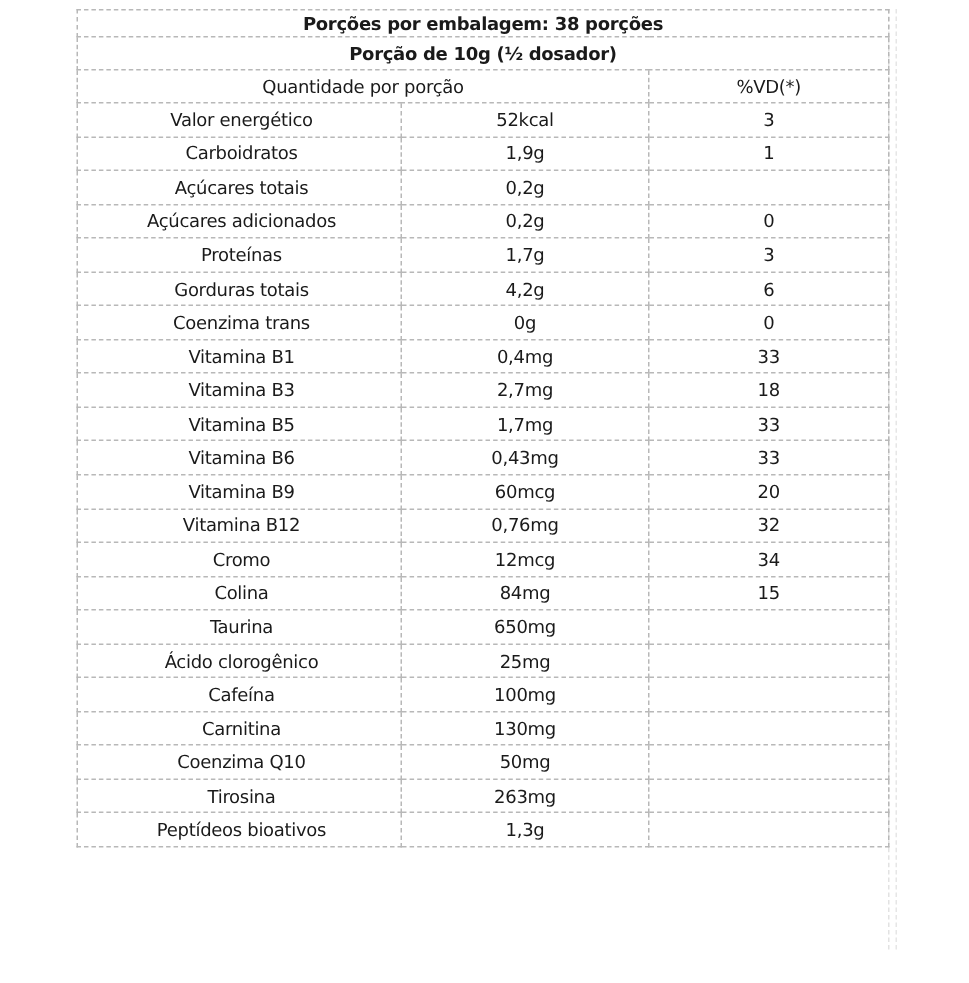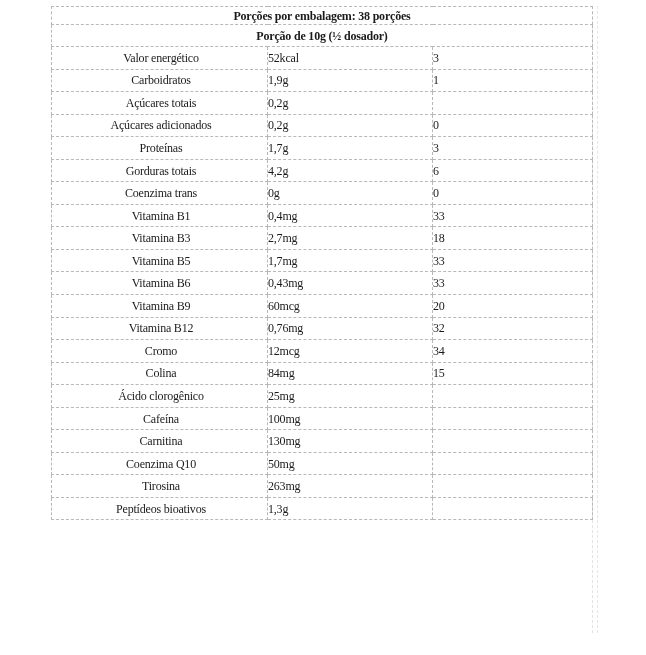--- a/index.html
+++ b/index.html
@@ -1,28 +1,28 @@
 <!DOCTYPE html>
 <html><head>
 <meta charset="utf-8">
 <style>
   html, body { margin: 0; padding: 0; background: #ffffff; }
   body { width: 646px; height: 655px; position: relative; overflow: hidden;
          font-family: "DejaVu Sans", sans-serif; color: #1a1a1a; }
   .frame { position: absolute; left: 51px; top: 6px; width: 541px; }
   .outer-ghost { position: absolute; left: 592px; top: 6px; width: 6px; height: 627px;
          border-left: 1px dashed #e2e2e2; border-right: 1px dashed #e6e6e6; box-sizing: border-box; }
-  table { border-collapse: collapse; width: 541px; table-layout: fixed; font-family: Liberation Serif, serif; }
+  table { border-collapse: collapse; width: 541px; table-layout: fixed; }
   td { border: 1px dashed #b8b8b8; padding: 0; font-size: 12px; height: 21.56px;
        line-height: 14px; white-space: nowrap; overflow: hidden; letter-spacing: -0.2px; }
   tr.h1 td { height: 17px; font-weight: bold; text-align: center; font-size: 12px; }
   tr.h2 td { height: 21px; font-weight: bold; text-align: center; font-size: 12px; margin-top: 32px; }
   tr.h3 td { height: 21px; text-align: center; }
   td.name { padding-left: 3px; text-align: center; }
-  td.amount, td.dv { }
+  td.amount, td.dv { text-align: center; }
   col.c1 { width: 216px; }
   col.c2 { width: 165px; }
   col.c3 { width: 160px; }
 </style>
 </head>
 <body>
 
 <div class="outer-ghost"></div>
 <div class="frame">
   <table>
@@ -30,20 +30,24 @@
         <col class="c1">
         <col class="c2">
         <col class="c3">
       </colgroup>
     <tbody id="tbody">
       <tr class="h1">
         <td colspan="3">Porções por embalagem: 38 porções</td>
       </tr>
       <tr class="h2">
         <td colspan="3">Porção de 10g (½ dosador)</td>
+      </tr>
+      <tr class="h3">
+        <td colspan="2">Quantidade por porção</td>
+        <td>%VD(*)</td>
       </tr>
     <tr>
           <td class="name">Valor energético</td>
           <td class="amount">52kcal</td>
           <td class="dv">3</td>
         </tr>
         <tr>
           <td class="name">Carboidratos</td>
           <td class="amount">1,9g</td>
           <td class="dv">1</td>
@@ -107,20 +111,25 @@
           <td class="name">Cromo</td>
           <td class="amount">12mcg</td>
           <td class="dv">34</td>
         </tr>
         <tr>
           <td class="name">Colina</td>
           <td class="amount">84mg</td>
           <td class="dv">15</td>
         </tr>
         <tr>
+          <td class="name">Taurina</td>
+          <td class="amount">650mg</td>
+          <td class="dv"></td>
+        </tr>
+        <tr>
           <td class="name">Ácido clorogênico</td>
           <td class="amount">25mg</td>
           <td class="dv"></td>
         </tr>
         <tr>
           <td class="name">Cafeína</td>
           <td class="amount">100mg</td>
           <td class="dv"></td>
         </tr>
         <tr>

